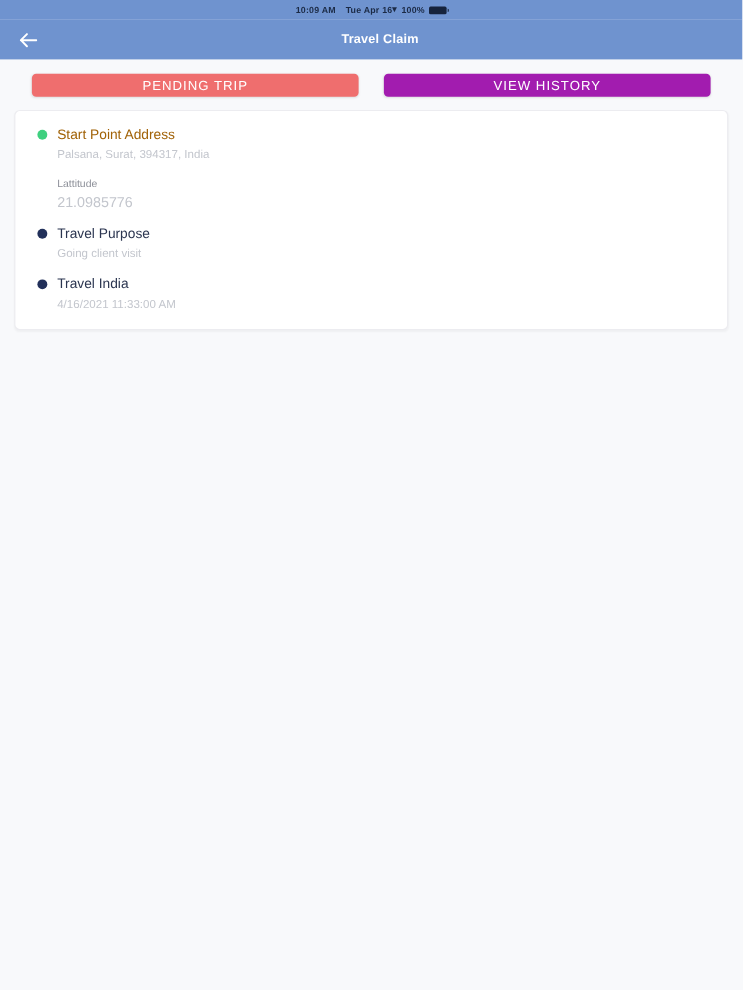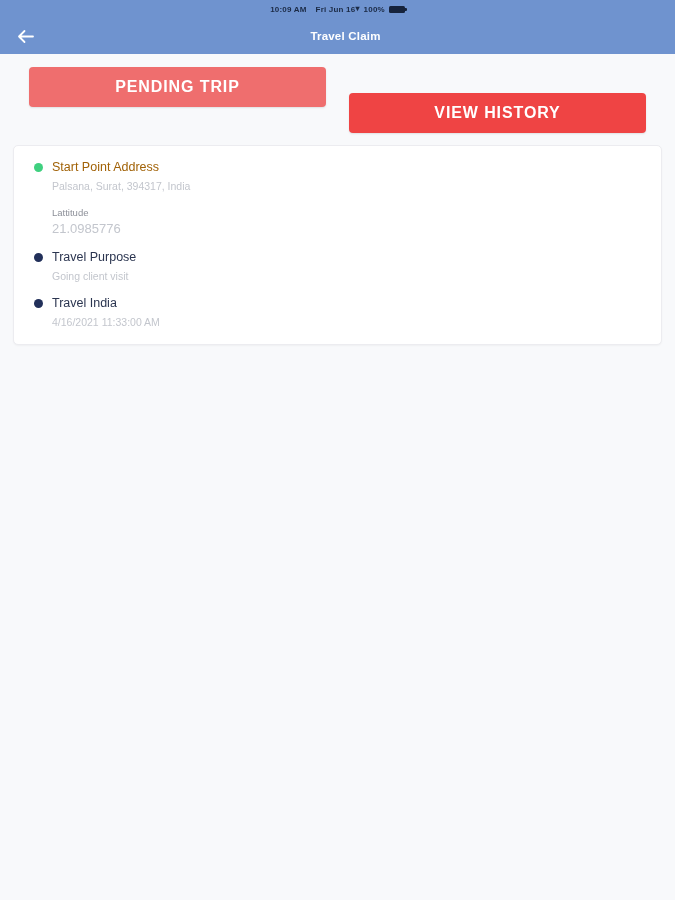--- a/index.html
+++ b/index.html
@@ -71,36 +71,36 @@
   }
 
   
   .tabs {
     display: flex;
     gap: 23px;
     padding: 13px 29px 0 29px;
   }
   .tab {
     flex: 1;
-    height: 40px;
+    height: 21px;
     border: none;
     border-radius: 4px;
     color: #ffffff;
-    font-size: 16px;
-    font-weight: bold;
+    font-size: 12px;
+    font-weight: normal;
     letter-spacing: .9px;
     font-family: "Liberation Sans", sans-serif;
     cursor: pointer;
     display: flex;
     align-items: center;
     justify-content: center;
     box-shadow: 0 1px 2px rgba(0,0,0,.10);
   }
   .tab-pending { background: #ef6e6e; }
-  .tab-history { background: #ef4444; margin-top: 26px; }
+  .tab-history { background: #a21caf; }
 
   
   .card {
     margin: 12px 13px 0 13px;
     background: #ffffff;
     border: 1px solid #ececf0;
     border-radius: 5px;
     padding: 14px 20px 16px 20px;
     box-shadow: 0 1px 2px rgba(0,0,0,.04);
   }
@@ -169,21 +169,21 @@
     cursor: pointer;
     box-shadow: 0 1px 2px rgba(0,0,0,.12);
   }
 </style>
 </head>
 <body>
 
 <div class="status-bar">
   <div class="status-left">
     <span>10:09 AM</span>
-    <span>Fri Jun 16</span>
+    <span>Tue Apr 16</span>
   </div>
   <div class="status-right">
     <span class="wifi-icon">▾</span>
     <span>100%</span>
     <span class="battery-icon"></span>
   </div>
 </div>
 
 <div class="app-bar">
   <div class="back-btn">

